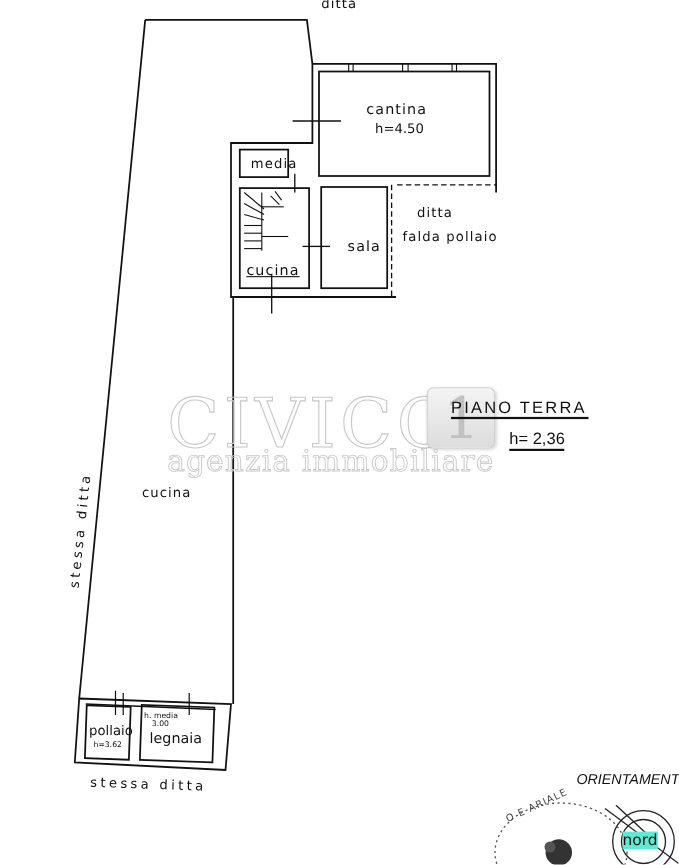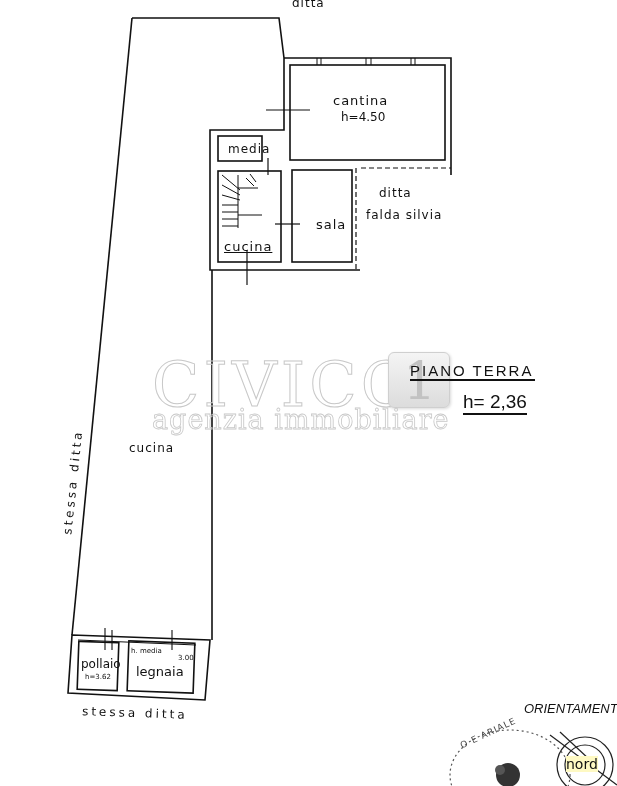--- a/index.html
+++ b/index.html
@@ -6,21 +6,21 @@
   body { width:617px; height:786px; position:relative; overflow:hidden; font-family:"DejaVu Sans Mono", monospace; color:#111; }
   svg { position:absolute; left:0; top:0; }
   .lbl { position:absolute; font-family:"DejaVu Sans", sans-serif; font-size:13px; color:#111; white-space:nowrap; letter-spacing:1px; }
   .sm { font-size:12px; }
   .tiny { font-size:7px; letter-spacing:0; line-height:7px;text-align:center; }
   .wm-big { position:absolute; left:152px; top:348px; font-family:"DejaVu Serif", serif; font-size:62px; color:transparent; -webkit-text-stroke:1px #c8c8c8; letter-spacing:4px; }
   .wm-sub { position:absolute; left:152px; top:404px; font-family:"DejaVu Serif", serif; font-size:27px; color:transparent; -webkit-text-stroke:0.8px #c8c8c8; letter-spacing:1px; }
   .wm-box { position:absolute; left:388px; top:352px; width:60px; height:54px; border-radius:6px; background:linear-gradient(#f4f4f4,#dcdcdc); border:1px solid #cfcfcf; box-shadow:1px 1px 3px rgba(0,0,0,0.15); }
   .wm-box span { position:absolute; left:14px; top:-2px; font-family:"DejaVu Serif", serif; font-size:52px; color:#c2c2c2; }
   .title { position:absolute; left:410px; top:362px; font-family:"Liberation Sans", sans-serif; font-size:15px; letter-spacing:2px; border-bottom:2px solid #111; padding:0 2px 0 0; }
-  .height { position:absolute; left:463px; top:391px; font-family:"Liberation Sans", sans-serif; font-size:19px; border-bottom:2px solid #111; }
+  .height { position:absolute; left:463px; top:391px; font-family:"Liberation Sans", sans-serif; font-size:15px; border-bottom:2px solid #111; }
   .orient { position:absolute; left:524px; top:701px; font-family:"Liberation Sans", sans-serif; font-weight:normal; font-style:italic; font-size:13px; }
 </style>
 </head>
 <body>
 
 <svg width="617" height="786" viewBox="0 0 617 786">
   <g fill="none" stroke="#111" stroke-width="1.6">
 
     <path d="M132 18 L279 18 L284 58"></path>
     <path d="M132 18 L72 635"></path>
@@ -94,23 +94,23 @@
 <div class="lbl" style="left:333px;top:93px;">cantina</div>
 <div class="lbl sm" style="left:341px;top:110px;letter-spacing:0;">h=4.50</div>
 <div class="lbl sm" style="left:228px;top:142px;">media</div>
 <div class="lbl" style="left:304px;top:217px;margin-left:12px;">sala</div>
 <div class="lbl" style="left:224px;top:239px;text-decoration:underline;">cucina</div>
 <div class="lbl sm" style="left:129px;top:441px;">cucina</div>
 <div class="lbl sm" style="left:81px;top:657px;letter-spacing:0;">pollaio</div>
 <div class="lbl tiny" style="left:85px;top:674px;">h=3.62</div>
 <div class="lbl" style="left:136px;top:664px;letter-spacing:0;">legnaia</div>
 <div class="lbl tiny" style="left:131px;top:648px;">h. media</div>
-<div class="lbl tiny" style="left:138px;top:655px;margin-left:40px;">3.00</div>
+<div class="lbl tiny" style="left:138px;top:655px;">3.00</div>
 
 <div class="lbl sm" style="left:292px;top:-4px;">ditta</div>
 <div class="lbl sm" style="left:379px;top:186px;">ditta</div>
-<div class="lbl sm" style="left:366px;top:208px;">falda silvia</div>
+<div class="lbl sm" style="left:366px;top:208px;">falda pollaio</div>
 <div class="lbl sm" style="left:20px;top:475px;transform:rotate(-84deg);transform-origin:center;letter-spacing:3px;">stessa ditta</div>
 <div class="lbl sm" style="left:82px;top:706px;transform:rotate(2deg);letter-spacing:3px;">stessa ditta</div>
 
 <div class="orient">ORIENTAMENT</div>
-<div class="lbl" style="left:566px;top:756px;font-size:14px;letter-spacing:0;background:#fef9c3;">nord</div>
+<div class="lbl" style="left:566px;top:756px;font-size:14px;letter-spacing:0;background:#5eead4;">nord</div>
 <div class="lbl" style="left:458px;top:728px;font-size:9px;transform:rotate(-25deg);color:#444;">O E ARIALE</div>
 
 </body></html>

